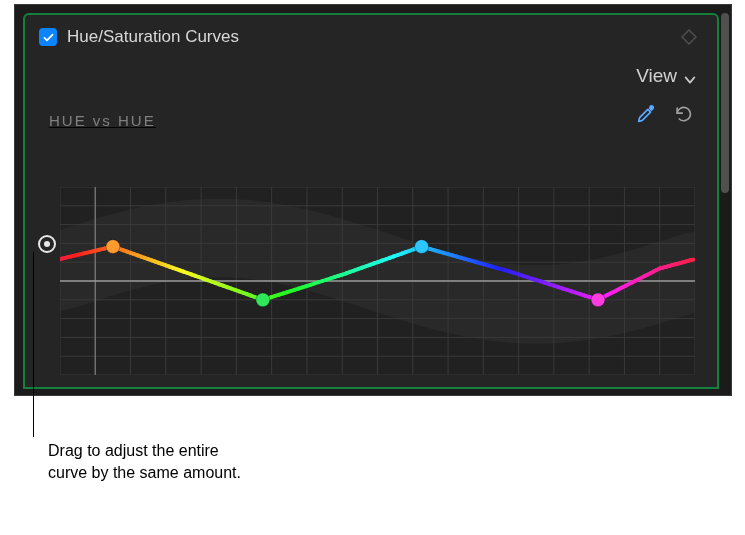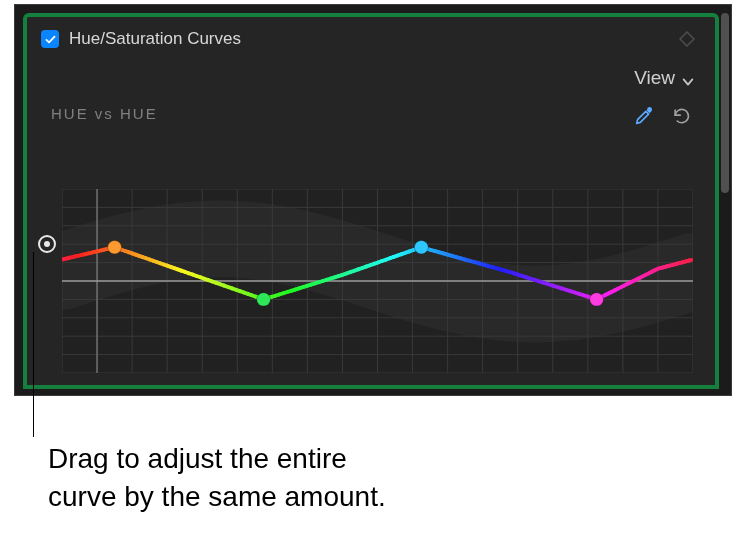--- a/index.html
+++ b/index.html
@@ -23,21 +23,21 @@
       background: #1b1b1b;
       border: 1px solid #3a3a3a;
     }
     .panel {
       position: absolute;
       left: 8px;
       top: 8px;
       width: 696px;
       height: 376px;
       background: #252525;
-      border: 4px solid #15803d;
+      border: 2px solid #15803d;
       border-radius: 6px 6px 0 0;
       overflow: hidden;
     }
     .panel-header {
       height: 44px;
       display: flex;
       align-items: center;
       padding: 0 14px;
       gap: 10px;
     }
@@ -74,23 +74,24 @@
       color: #d0d0d0;
       font-size: 19px;
       display: flex;
       align-items: flex-end;
       gap: 6px;
       cursor: pointer;
     }
     .chevron { width: 14px; height: 14px; }
     .subheader {
       display: flex;
-      align-items: flex-start;
+      align-items: flex-end;
       justify-content: space-between;
       padding: 10px 24px 4px 24px;
+      text-decoration: underline;
     }
     .curve-label {
       color: #808080;
       font-size: 15px;
       letter-spacing: 2px;
       font-weight: 500;
     }
     .curve-tools {
       display: flex;
       gap: 16px;
@@ -132,21 +133,21 @@
       left: 33px;
       top: 252px;
       width: 1px;
       height: 185px;
       background: #000;
     }
     .callout-text {
       position: absolute;
       left: 48px;
       top: 440px;
-      font-size: 28px;
+      font-size: 16px;
       color: #000;
       line-height: 1.35;
     }
     .scrollbar {
       position: absolute;
       right: 2px;
       top: 8px;
       width: 8px;
       height: 180px;
       background: #505050;

